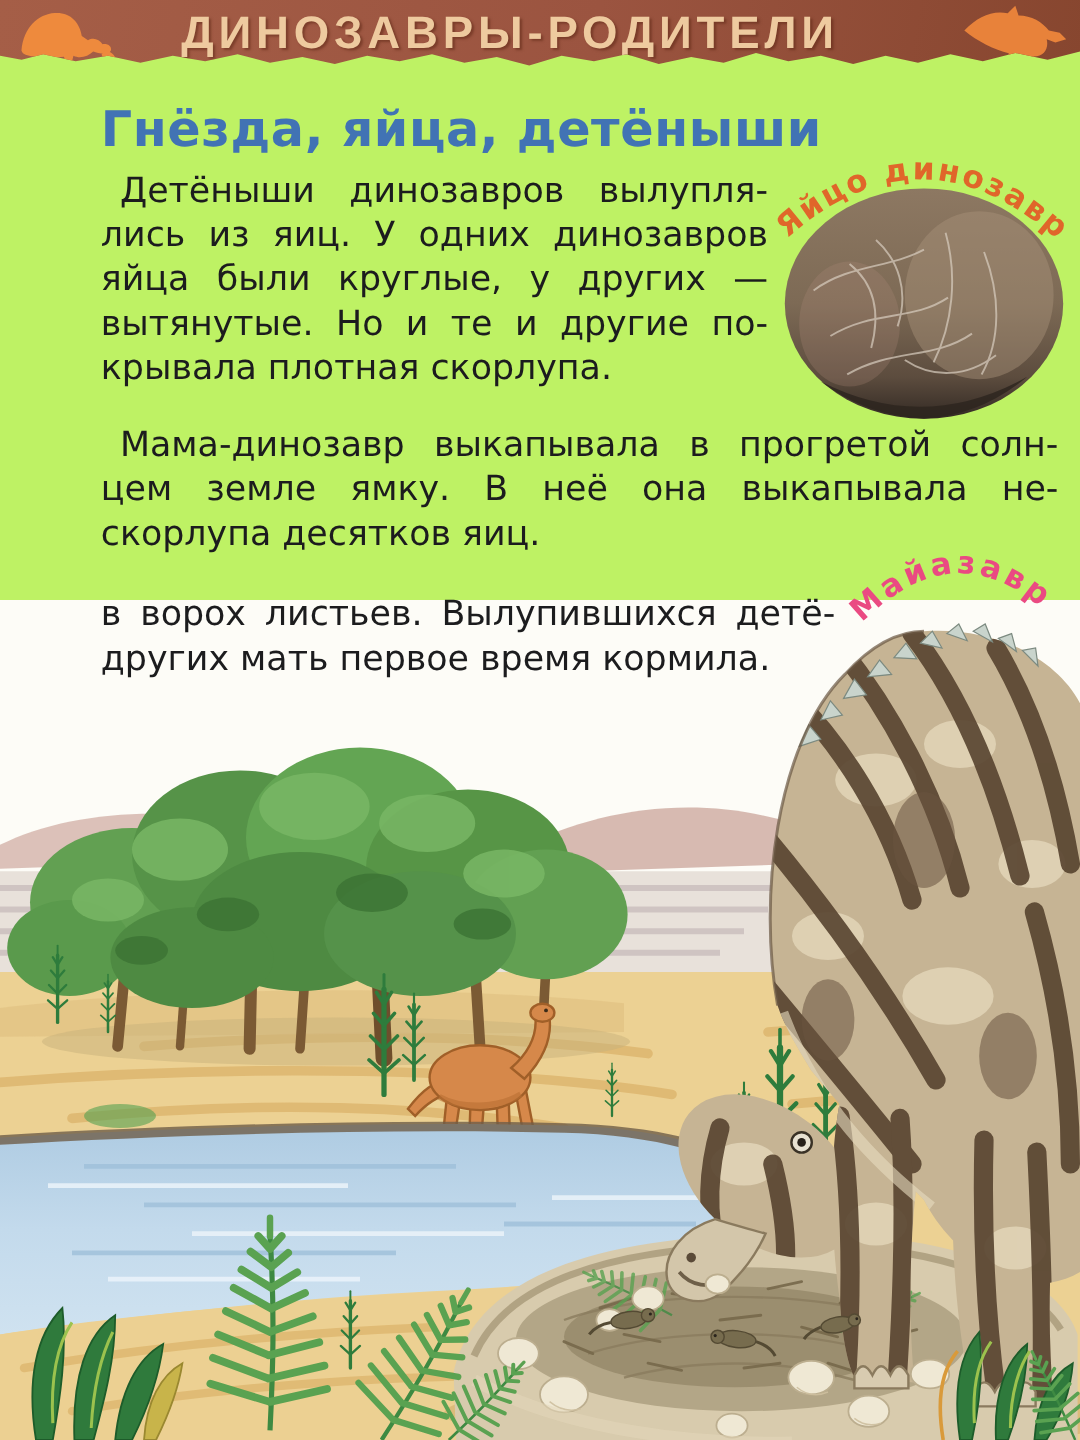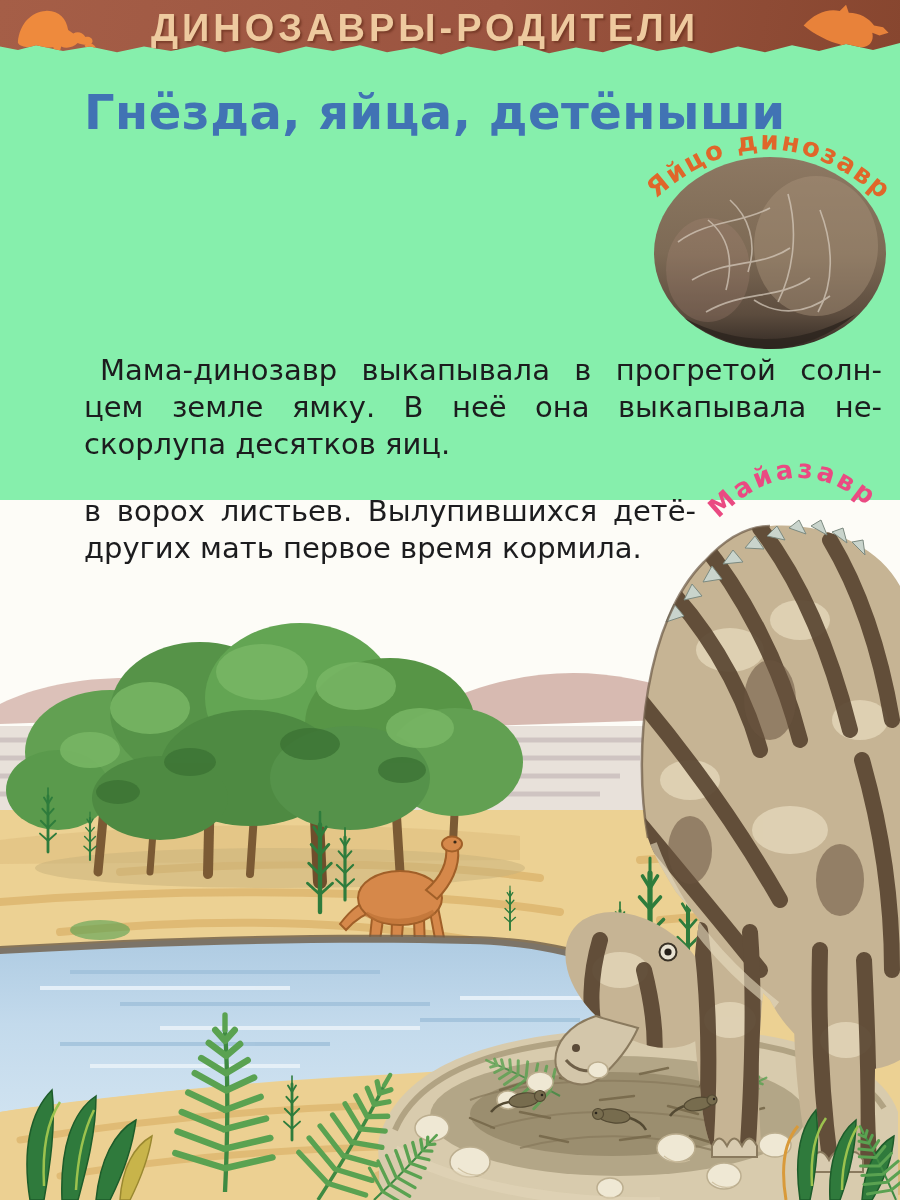--- a/index.html
+++ b/index.html
@@ -1,29 +1,29 @@
 <!DOCTYPE html>
 <html><head>
 <meta charset="utf-8">
 <style>
   html,body{margin:0;padding:0;background:#e8e8e8;}
-  .page{position:relative;width:900px;height:1200px;background:#86efac;overflow:hidden;
+  .page{position:relative;width:900px;height:1200px;background:#bef264;overflow:hidden;
         font-family:"DejaVu Sans","Liberation Sans",sans-serif;}
   
   .header{position:absolute;top:0;left:0;width:900px;height:58px;z-index:10;
           background:linear-gradient(100deg,#a55e47 0%,#9b5440 55%,#87462f 100%);
           clip-path:polygon(0 0,100% 0,100% 74%,97% 86%,94% 76%,91% 88%,88% 78%,85% 90%,82% 80%,79% 92%,76% 80%,73% 88%,70% 76%,67% 90%,64% 82%,61% 92%,58% 78%,55% 88%,52% 80%,49% 94%,46% 82%,43% 90%,40% 78%,37% 88%,34% 80%,31% 92%,28% 82%,25% 90%,22% 78%,19% 88%,16% 80%,13% 90%,10% 80%,7% 88%,4% 78%,2% 86%,0 80%);}
   .header-title{position:absolute;left:70px;right:120px;top:7px;text-align:center;
           font-family:"Liberation Sans",sans-serif;font-weight:bold;font-size:38px;
           letter-spacing:4px;color:#eeca9f;text-shadow:2px 2px 2px rgba(95,40,22,.55);white-space:nowrap;}
   .sil-left{position:absolute;left:8px;top:4px;}
   .sil-right{position:absolute;right:6px;top:2px;}
   
   .section-title{position:absolute;left:84px;top:84px;z-index:6;
-          font-weight:bold;font-size:48px;color:#4173b4;letter-spacing:.5px;}
+          font-weight:bold;font-size:41px;color:#4173b4;letter-spacing:.5px;}
   .para{position:absolute;z-index:6;color:#1c1c1e;}
   .tline{font-size:29px;line-height:37px;height:37px;}
   .just{text-align:justify;text-align-last:justify;}
   .ind{text-indent:16px;}
   .p1{left:84px;top:140px;width:556px;}
   .p2{left:84px;top:352px;width:798px;}
   .p3{left:84px;top:493px;width:620px;}
   .w470{width:470px;}
   .w612{width:612px;}
   
@@ -44,20 +44,27 @@
       <path fill="#ee8a3d" d="M86 44 C 93 45 98 50 96 55 C 91 57 85 53 83 48 Z"></path>
     </svg>
     <div class="header-title">ДИНОЗАВРЫ-РОДИТЕЛИ</div>
     <svg class="sil-right" width="104" height="56" viewBox="0 0 105 62">
       <path fill="#e8823a" d="M10 26 C 22 13 36 7 50 10 L 57 3 L 60 12 C 72 12 82 18 88 26 L 98 28 L 104 34 L 94 37 L 86 34 C 88 42 84 50 74 50 L 72 60 L 66 60 L 68 50 L 58 49 L 54 61 L 48 61 L 51 47 C 38 44 22 36 10 26 Z"></path>
     </svg>
   </div>
 
   <div class="section-title">Гнёзда, яйца, детёныши</div>
 
+  <div class="para p1">
+    <div class="tline just ind">Детёныши динозавров вылупля-</div>
+    <div class="tline just">лись из яиц. У одних динозавров</div>
+    <div class="tline just">яйца были круглые, у других —</div>
+    <div class="tline just">вытянутые. Но и те и другие по-</div>
+    <div class="tline">крывала плотная скорлупа.</div>
+  </div>
 
   <div class="para p2">
     <div class="tline just ind">Мама-динозавр выкапывала в прогретой солн-</div>
     <div class="tline just">цем земле ямку. В неё она выкапывала не-</div>
     <div class="tline">скорлупа десятков яиц.</div>
   </div>
 
   <div class="para p3">
     <div class="tline just w612">в ворох листьев. Вылупившихся детё-</div>
     <div class="tline">других мать первое время кормила.</div>

